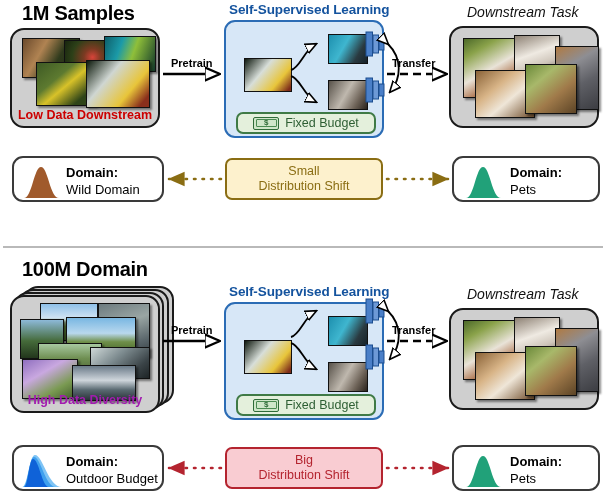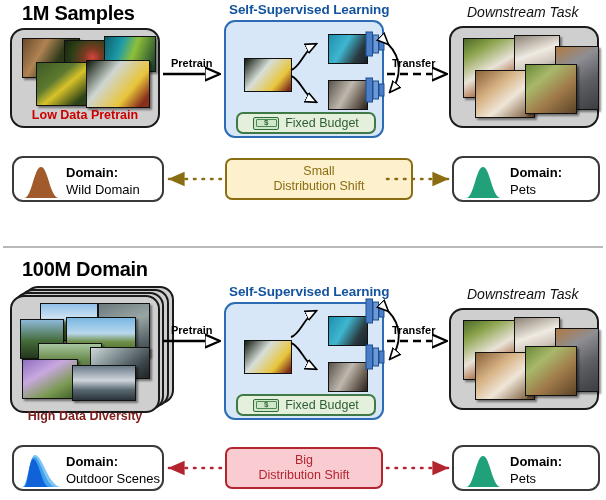--- a/index.html
+++ b/index.html
@@ -86,21 +86,21 @@
       </div>
     <div class="thumb" style="left:92px;top:6px;width:50px;height:34px;">
       <i style="background:linear-gradient(110deg,#0e5f6b 0%,#1b9aa8 30%,#8fbf3a 55%,#123a2a 100%);"></i>
       </div>
     <div class="thumb" style="left:24px;top:32px;width:58px;height:42px;">
       <i style="background:linear-gradient(140deg,#3e5a24 0%,#5d7a30 35%,#d8c229 52%,#2e4418 80%);"></i>
       </div>
     <div class="thumb" style="left:74px;top:30px;width:62px;height:46px;">
       <i style="background:linear-gradient(130deg,#0d1a0c 0%,#cfd6d2 35%,#e8c53a 68%,#8a2f1c 90%);"></i>
       </div>
-    <div class="dslabel" style="top:78px;color:#cc0000;">Low Data Pretrain</div>
+    <div class="dslabel" style="top:78px;color:#cc0000;">Low Data Downstream</div>
   </div>
 
   <div class="alabel" style="left:171px;top:57px;">Pretrain</div>
 
   <div class="sec-title title-ssl" style="left:229px;top:2px;">Self-Supervised Learning</div>
 
   <div class="sslbox" style="left:224px;top:20px;width:160px;height:118px;">
     <div class="thumb" style="left:18px;top:36px;width:46px;height:32px;border-width:1px;box-shadow:none;">
       <i style="background:linear-gradient(130deg,#101a10 0%,#d7ded9 38%,#e8c53a 72%,#7e2d1a 95%);"></i>
       </div>
@@ -142,21 +142,21 @@
   </div>
 
   <div class="dompill" style="left:12px;top:156px;width:152px;height:46px;">
     <svg width="44" height="40" viewBox="0 0 44 40" style="position:absolute;left:6px;top:3px;">
       <path d="M4 37 C12 37 14 6 21 6 C28 6 30 37 39 37 Z" fill="#a05a2c"></path>
     </svg>
     <div class="dom-lbl" style="left:52px;top:7px;">Domain:</div>
     <div class="dom-val" style="left:52px;top:24px;">Wild Domain</div>
   </div>
 
-  <div class="shift small" style="left:225px;top:158px;width:188px;height:42px;">
+  <div class="shift small" style="left:225px;top:158px;width:158px;height:42px;">
     <span>Small</span>
     <span>Distribution Shift</span>
   </div>
 
   <div class="dompill" style="left:452px;top:156px;width:148px;height:46px;">
     <svg width="44" height="40" viewBox="0 0 44 40" style="position:absolute;left:8px;top:3px;">
       <path d="M4 37 C12 37 14 6 21 6 C28 6 30 37 39 37 Z" fill="#21a179"></path>
     </svg>
     <div class="dom-lbl" style="left:56px;top:7px;">Domain:</div>
     <div class="dom-val" style="left:56px;top:24px;">Pets</div>
@@ -191,21 +191,21 @@
       </div>
     <div class="thumb" style="left:78px;top:50px;width:58px;height:30px;">
       <i style="background:linear-gradient(140deg,#cfd8d8 0%,#7c8a8e 40%,#3b4448 75%,#1e2426 100%);"></i>
       </div>
     <div class="thumb" style="left:10px;top:62px;width:54px;height:38px;">
       <i style="background:linear-gradient(150deg,#8f6fbf 0%,#c9a8e0 35%,#7a9a52 70%,#3e5a28 100%);"></i>
       </div>
     <div class="thumb" style="left:60px;top:68px;width:62px;height:34px;">
       <i style="background:linear-gradient(180deg,#6a7a88 0%,#cfd6dc 42%,#5a6a72 70%,#2a3238 100%);"></i>
       </div>
-    <div class="dslabel" style="top:112px;color:#7f1d1d;">High Data Diversity</div>
+    <div class="dslabel" style="top:96px;color:#a21caf;">High Data Diversity</div>
   </div>
 
   <div class="alabel" style="left:171px;top:68px;">Pretrain</div>
 
   <div class="sec-title title-ssl" style="left:229px;top:28px;">Self-Supervised Learning</div>
 
   <div class="sslbox" style="left:224px;top:46px;width:160px;height:118px;">
     <div class="thumb" style="left:18px;top:36px;width:46px;height:32px;border-width:1px;box-shadow:none;">
       <i style="background:linear-gradient(130deg,#101a10 0%,#d7ded9 38%,#e8c53a 72%,#7e2d1a 95%);"></i>
       </div>
@@ -246,21 +246,21 @@
       </div>
   </div>
 
   <div class="dompill" style="left:12px;top:189px;width:152px;height:46px;">
     <svg width="48" height="40" viewBox="0 0 48 40" style="position:absolute;left:4px;top:3px;">
       <path d="M4 37 C10 37 11 5 17 5 C25 5 30 37 44 37 Z" fill="#7fc4f5"></path>
       <path d="M5 37 C10 37 11 7 16 7 C23 7 27 37 38 37 Z" fill="#3fa0ee"></path>
       <path d="M6 37 C10 37 11 9 15 9 C21 9 24 37 31 37 Z" fill="#0f62d8"></path>
     </svg>
     <div class="dom-lbl" style="left:52px;top:7px;">Domain:</div>
-    <div class="dom-val" style="left:52px;top:24px;">Outdoor Scenes</div>
+    <div class="dom-val" style="left:52px;top:24px;">Outdoor Budget</div>
   </div>
 
   <div class="shift big" style="left:225px;top:191px;width:158px;height:42px;">
     <span>Big</span>
     <span>Distribution Shift</span>
   </div>
 
   <div class="dompill" style="left:452px;top:189px;width:148px;height:46px;">
     <svg width="44" height="40" viewBox="0 0 44 40" style="position:absolute;left:8px;top:3px;">
       <path d="M4 37 C12 37 14 6 21 6 C28 6 30 37 39 37 Z" fill="#21a179"></path>

